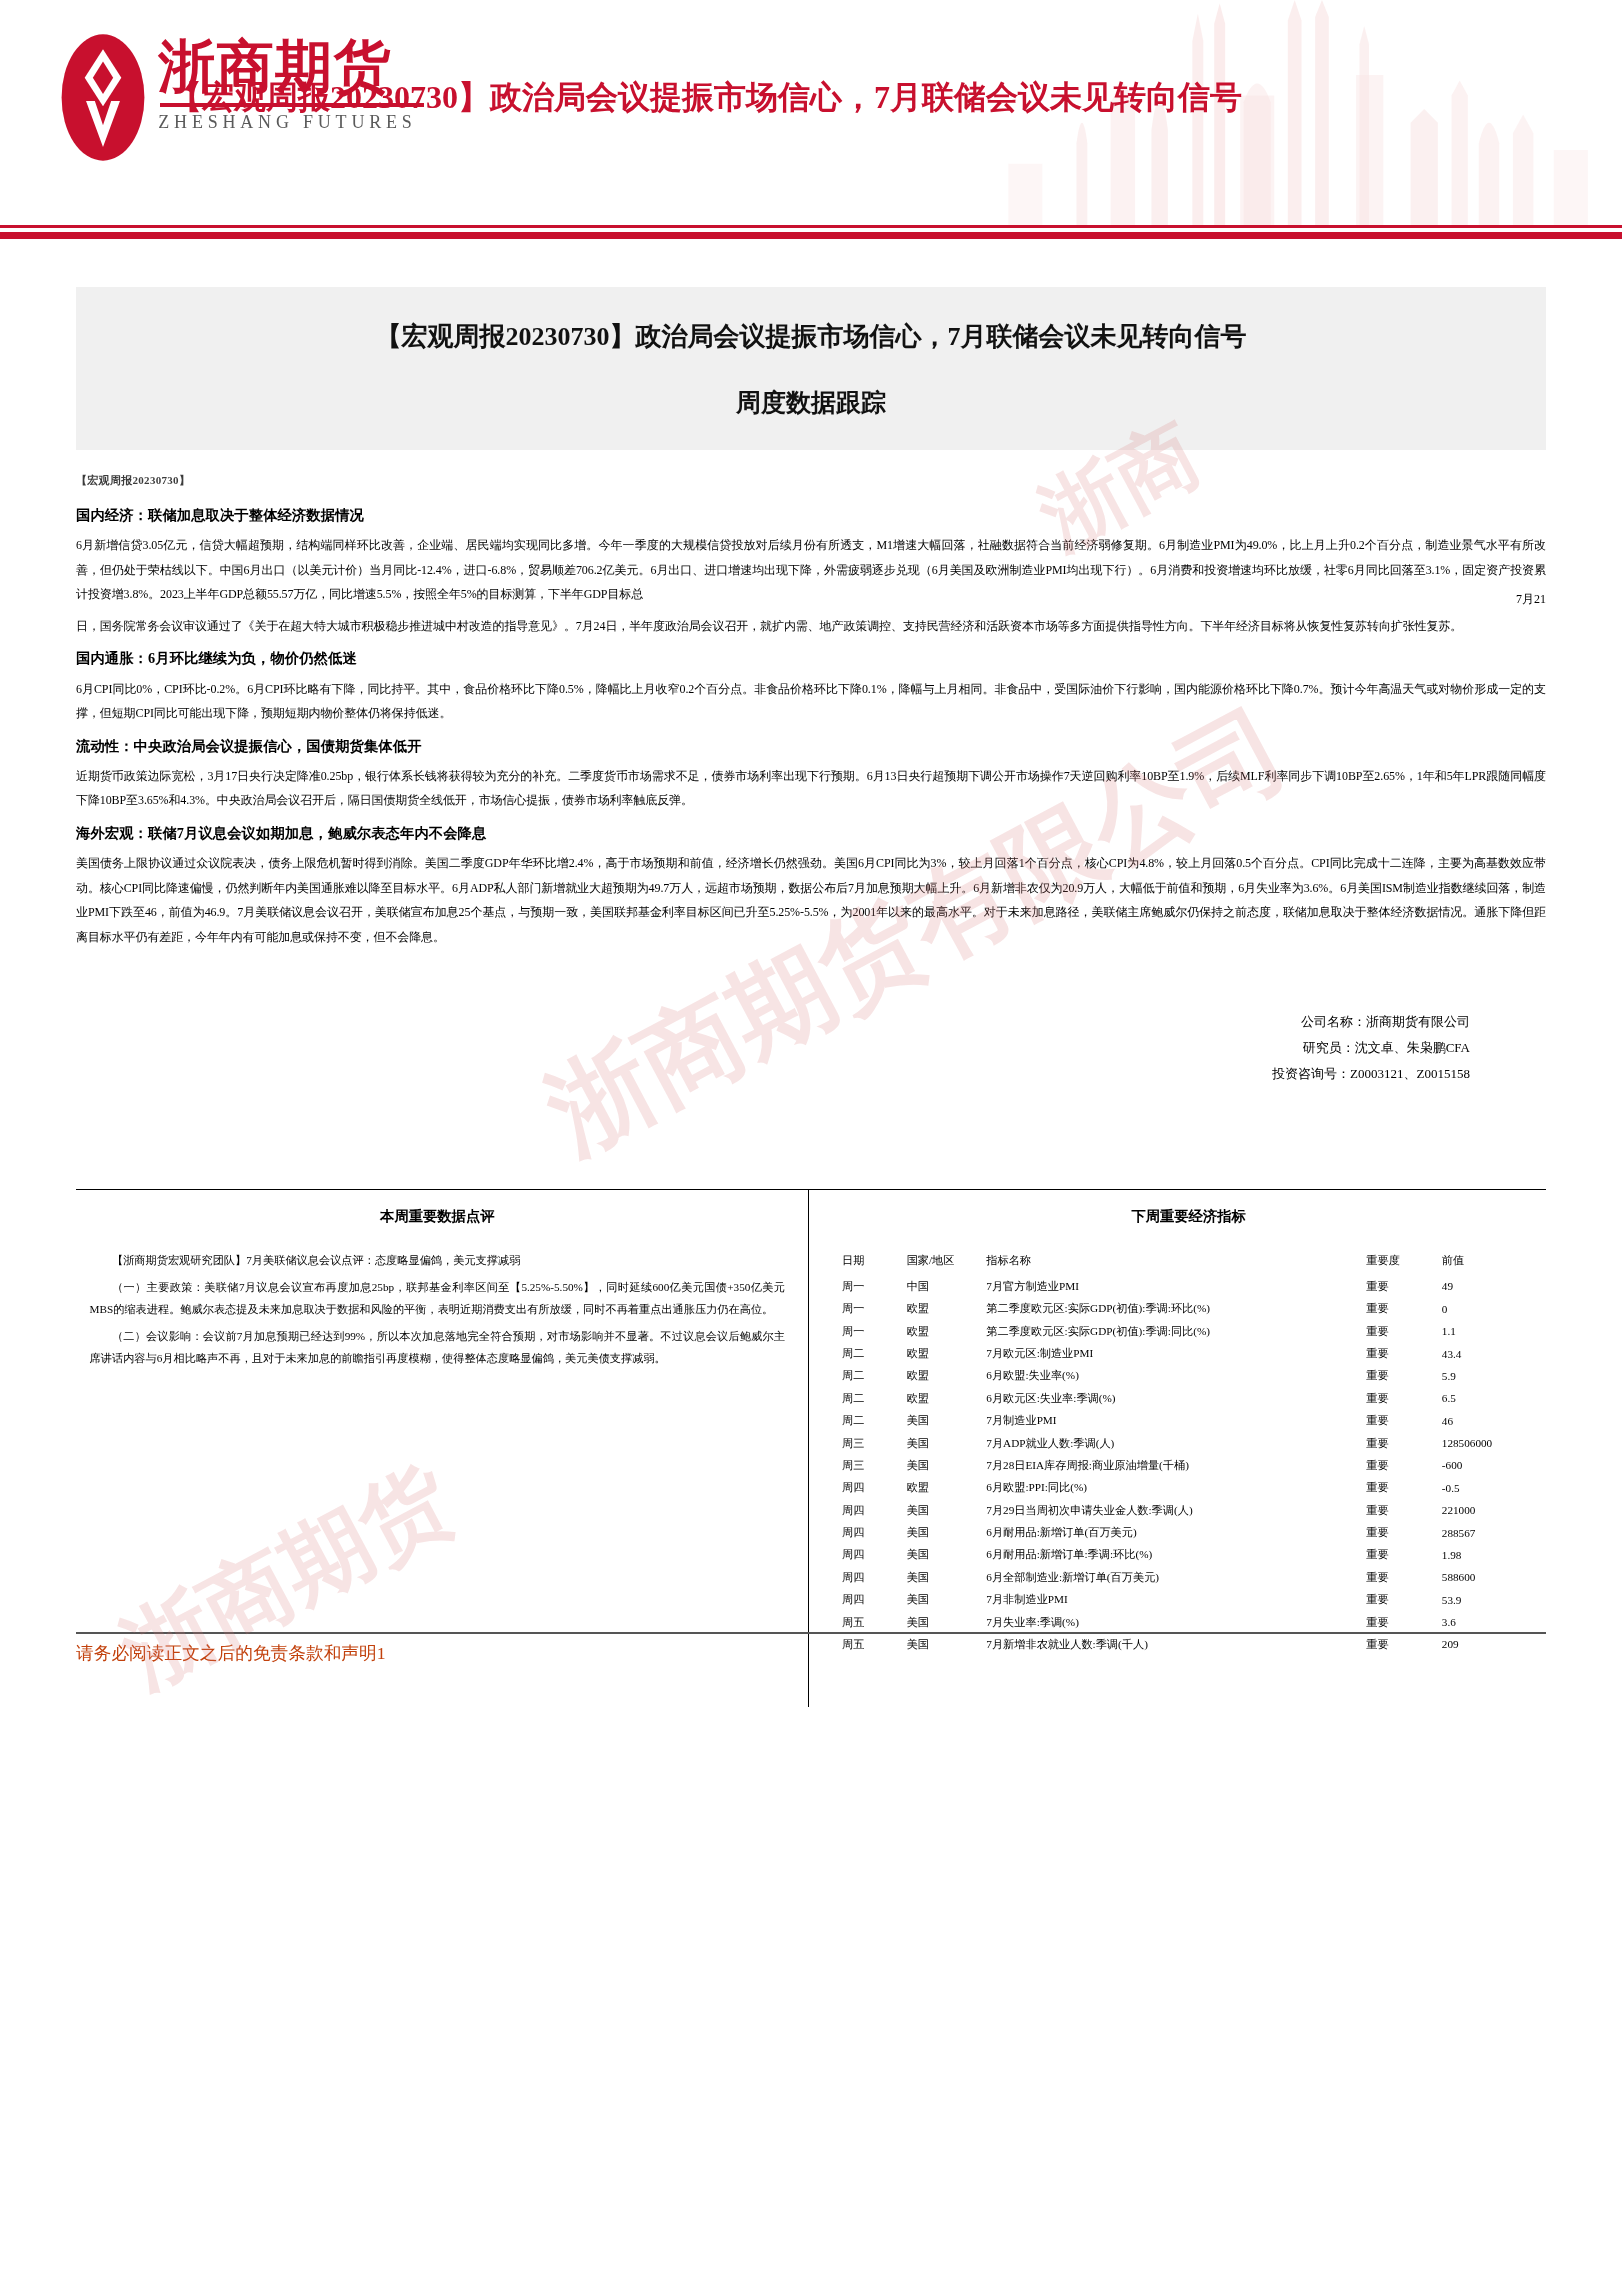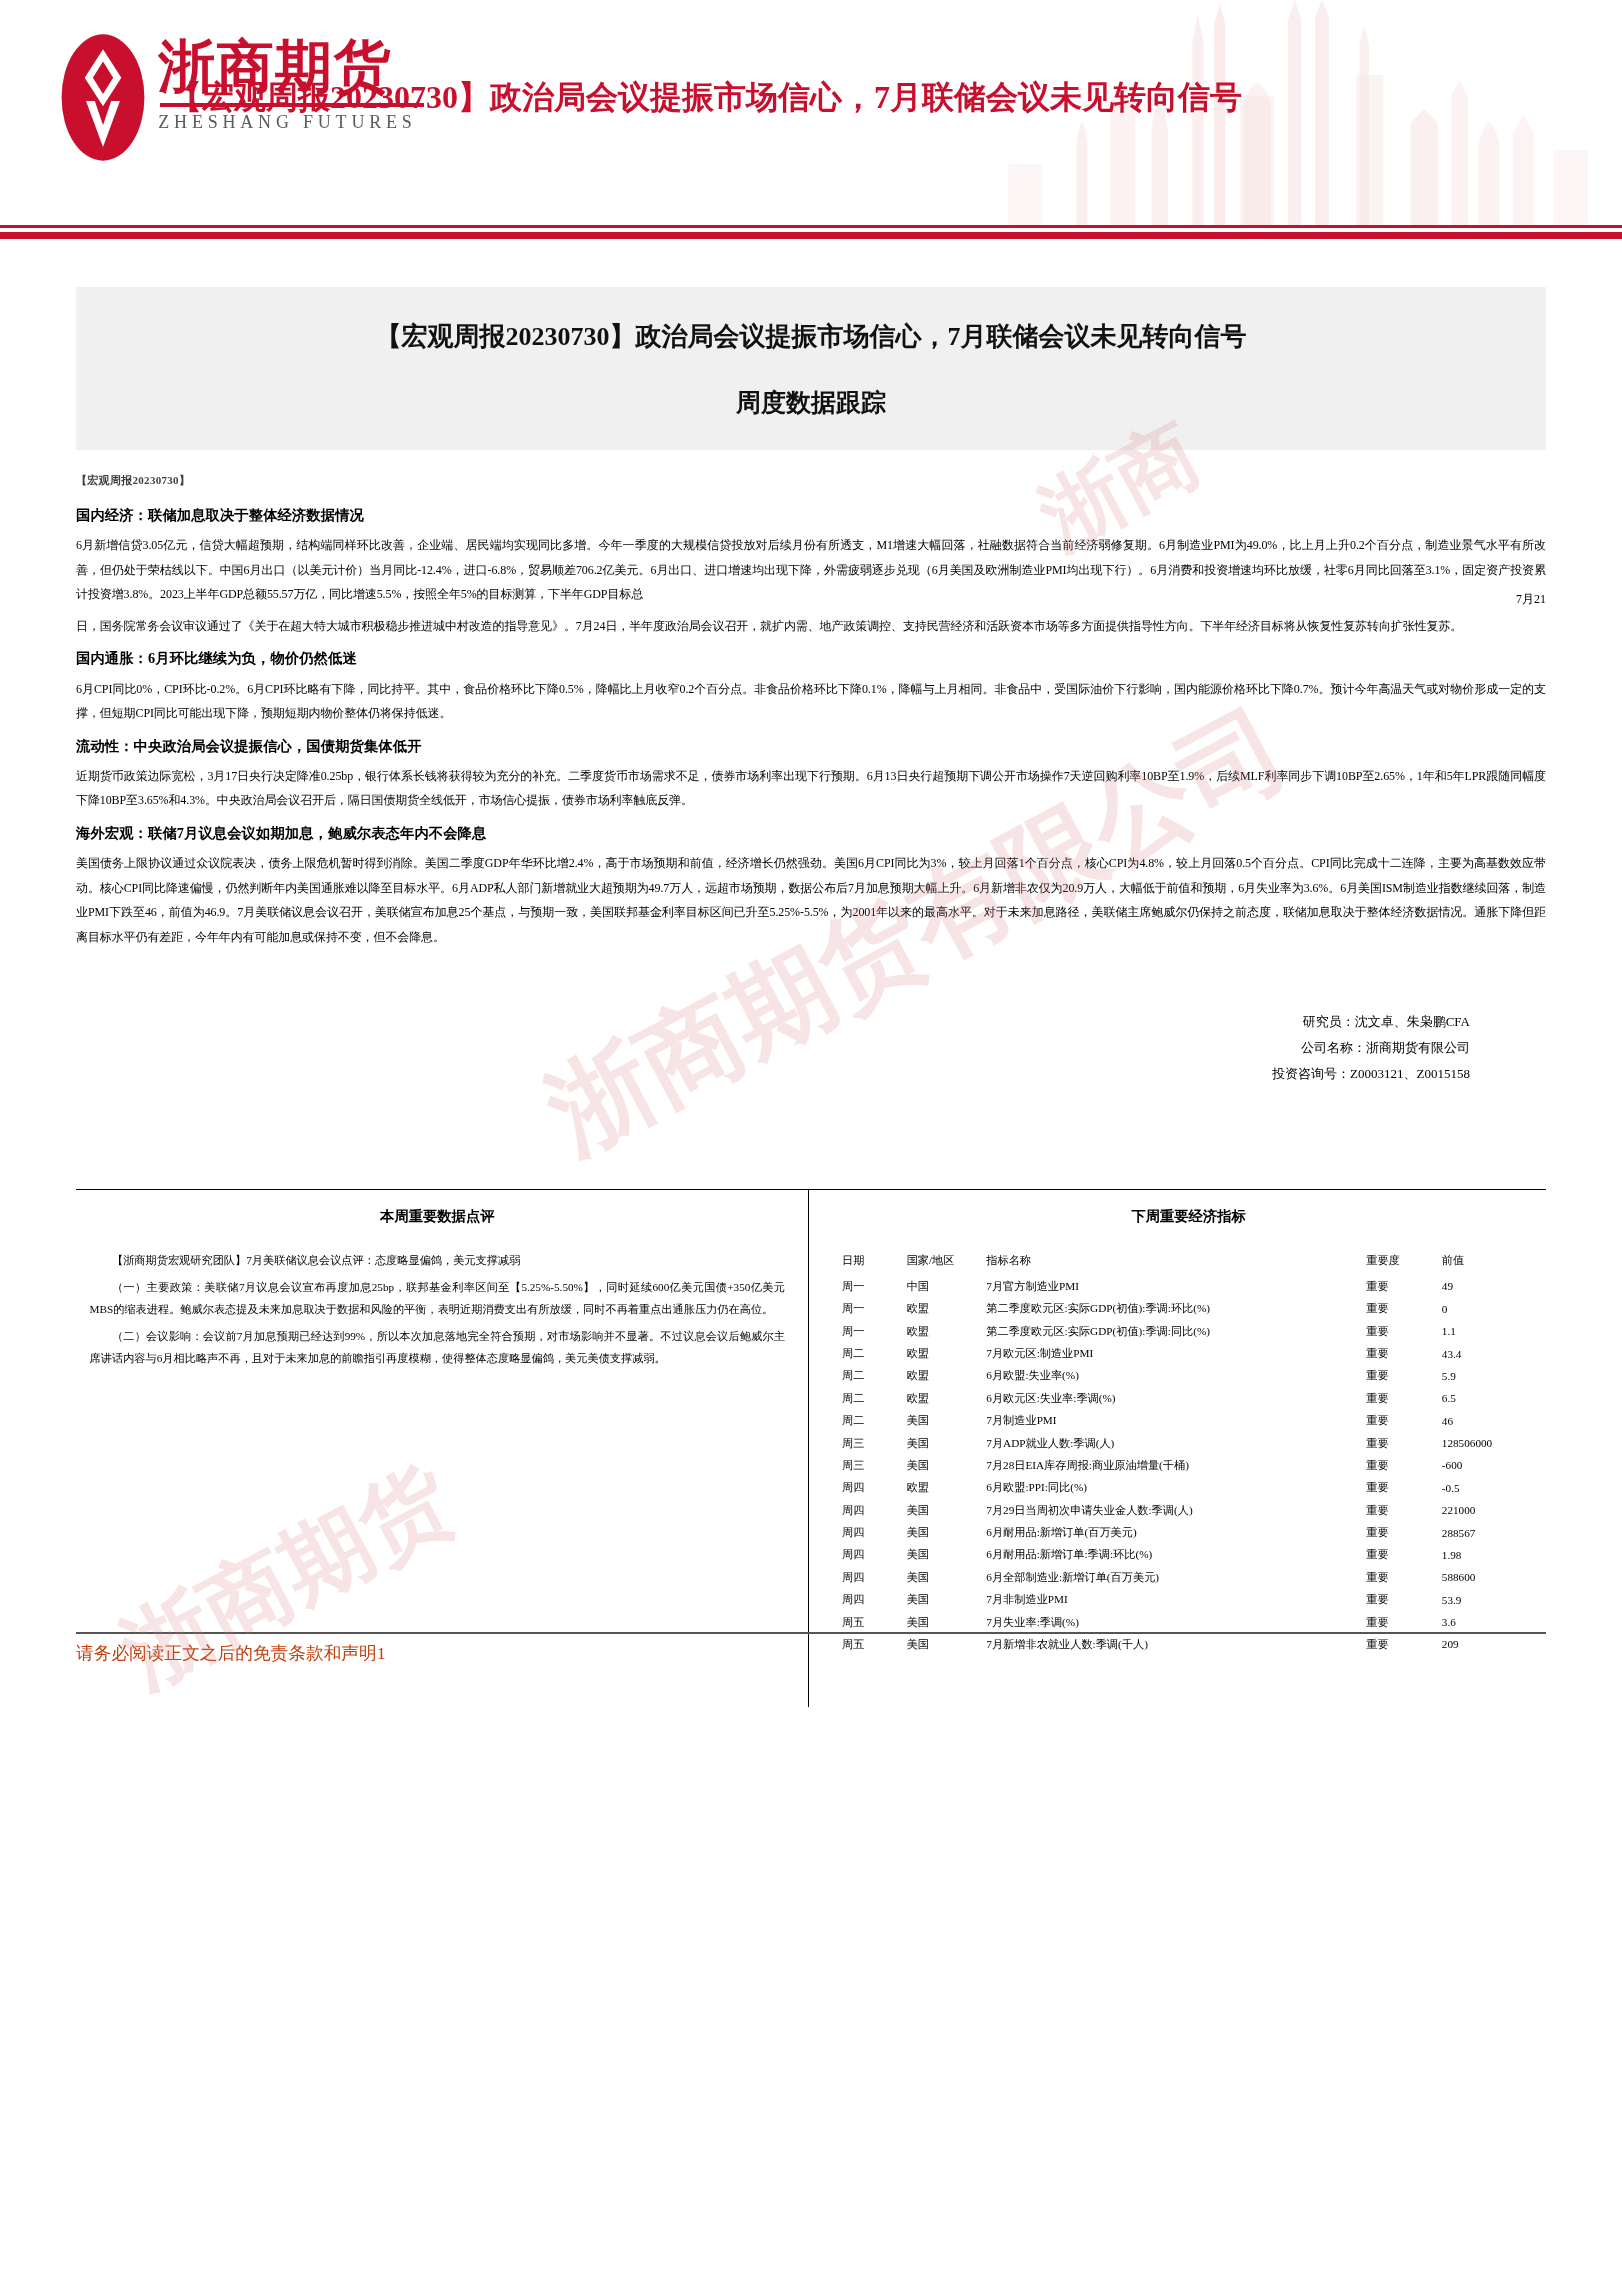--- a/index.html
+++ b/index.html
@@ -335,22 +335,22 @@
     <p class="body">6月CPI同比0%，CPI环比-0.2%。6月CPI环比略有下降，同比持平。其中，食品价格环比下降0.5%，降幅比上月收窄0.2个百分点。非食品价格环比下降0.1%，降幅与上月相同。非食品中，受国际油价下行影响，国内能源价格环比下降0.7%。预计今年高温天气或对物价形成一定的支撑，但短期CPI同比可能出现下降，预期短期内物价整体仍将保持低迷。</p>
 
     <h3 class="sec">流动性：中央政治局会议提振信心，国债期货集体低开</h3>
     <p class="body">近期货币政策边际宽松，3月17日央行决定降准0.25bp，银行体系长钱将获得较为充分的补充。二季度货币市场需求不足，债券市场利率出现下行预期。6月13日央行超预期下调公开市场操作7天逆回购利率10BP至1.9%，后续MLF利率同步下调10BP至2.65%，1年和5年LPR跟随同幅度下降10BP至3.65%和4.3%。中央政治局会议召开后，隔日国债期货全线低开，市场信心提振，债券市场利率触底反弹。</p>
 
     <h3 class="sec">海外宏观：联储7月议息会议如期加息，鲍威尔表态年内不会降息</h3>
     <p class="body">美国债务上限协议通过众议院表决，债务上限危机暂时得到消除。美国二季度GDP年华环比增2.4%，高于市场预期和前值，经济增长仍然强劲。美国6月CPI同比为3%，较上月回落1个百分点，核心CPI为4.8%，较上月回落0.5个百分点。CPI同比完成十二连降，主要为高基数效应带动。核心CPI同比降速偏慢，仍然判断年内美国通胀难以降至目标水平。6月ADP私人部门新增就业大超预期为49.7万人，远超市场预期，数据公布后7月加息预期大幅上升。6月新增非农仅为20.9万人，大幅低于前值和预期，6月失业率为3.6%。6月美国ISM制造业指数继续回落，制造业PMI下跌至46，前值为46.9。7月美联储议息会议召开，美联储宣布加息25个基点，与预期一致，美国联邦基金利率目标区间已升至5.25%-5.5%，为2001年以来的最高水平。对于未来加息路径，美联储主席鲍威尔仍保持之前态度，联储加息取决于整体经济数据情况。通胀下降但距离目标水平仍有差距，今年年内有可能加息或保持不变，但不会降息。</p>
   </div>
 
   <div class="signoff">
+    <div>公司名称：浙商期货有限公司</div>
     <div>研究员：沈文卓、朱枭鹏CFA</div>
-    <div>公司名称：浙商期货有限公司</div>
     <div>投资咨询号：Z0003121、Z0015158</div>
   </div>
 
   <div class="bottom-wrap">
 
     <div class="col-left">
       <div class="col-head">本周重要数据点评</div>
       <p class="small ind">【浙商期货宏观研究团队】7月美联储议息会议点评：态度略显偏鸽，美元支撑减弱</p>
       <p class="small ind">（一）主要政策：美联储7月议息会议宣布再度加息25bp，联邦基金利率区间至【5.25%-5.50%】，同时延续600亿美元国债+350亿美元MBS的缩表进程。鲍威尔表态提及未来加息取决于数据和风险的平衡，表明近期消费支出有所放缓，同时不再着重点出通胀压力仍在高位。</p>
       <p class="small ind">（二）会议影响：会议前7月加息预期已经达到99%，所以本次加息落地完全符合预期，对市场影响并不显著。不过议息会议后鲍威尔主席讲话内容与6月相比略声不再，且对于未来加息的前瞻指引再度模糊，使得整体态度略显偏鸽，美元美债支撑减弱。</p>

